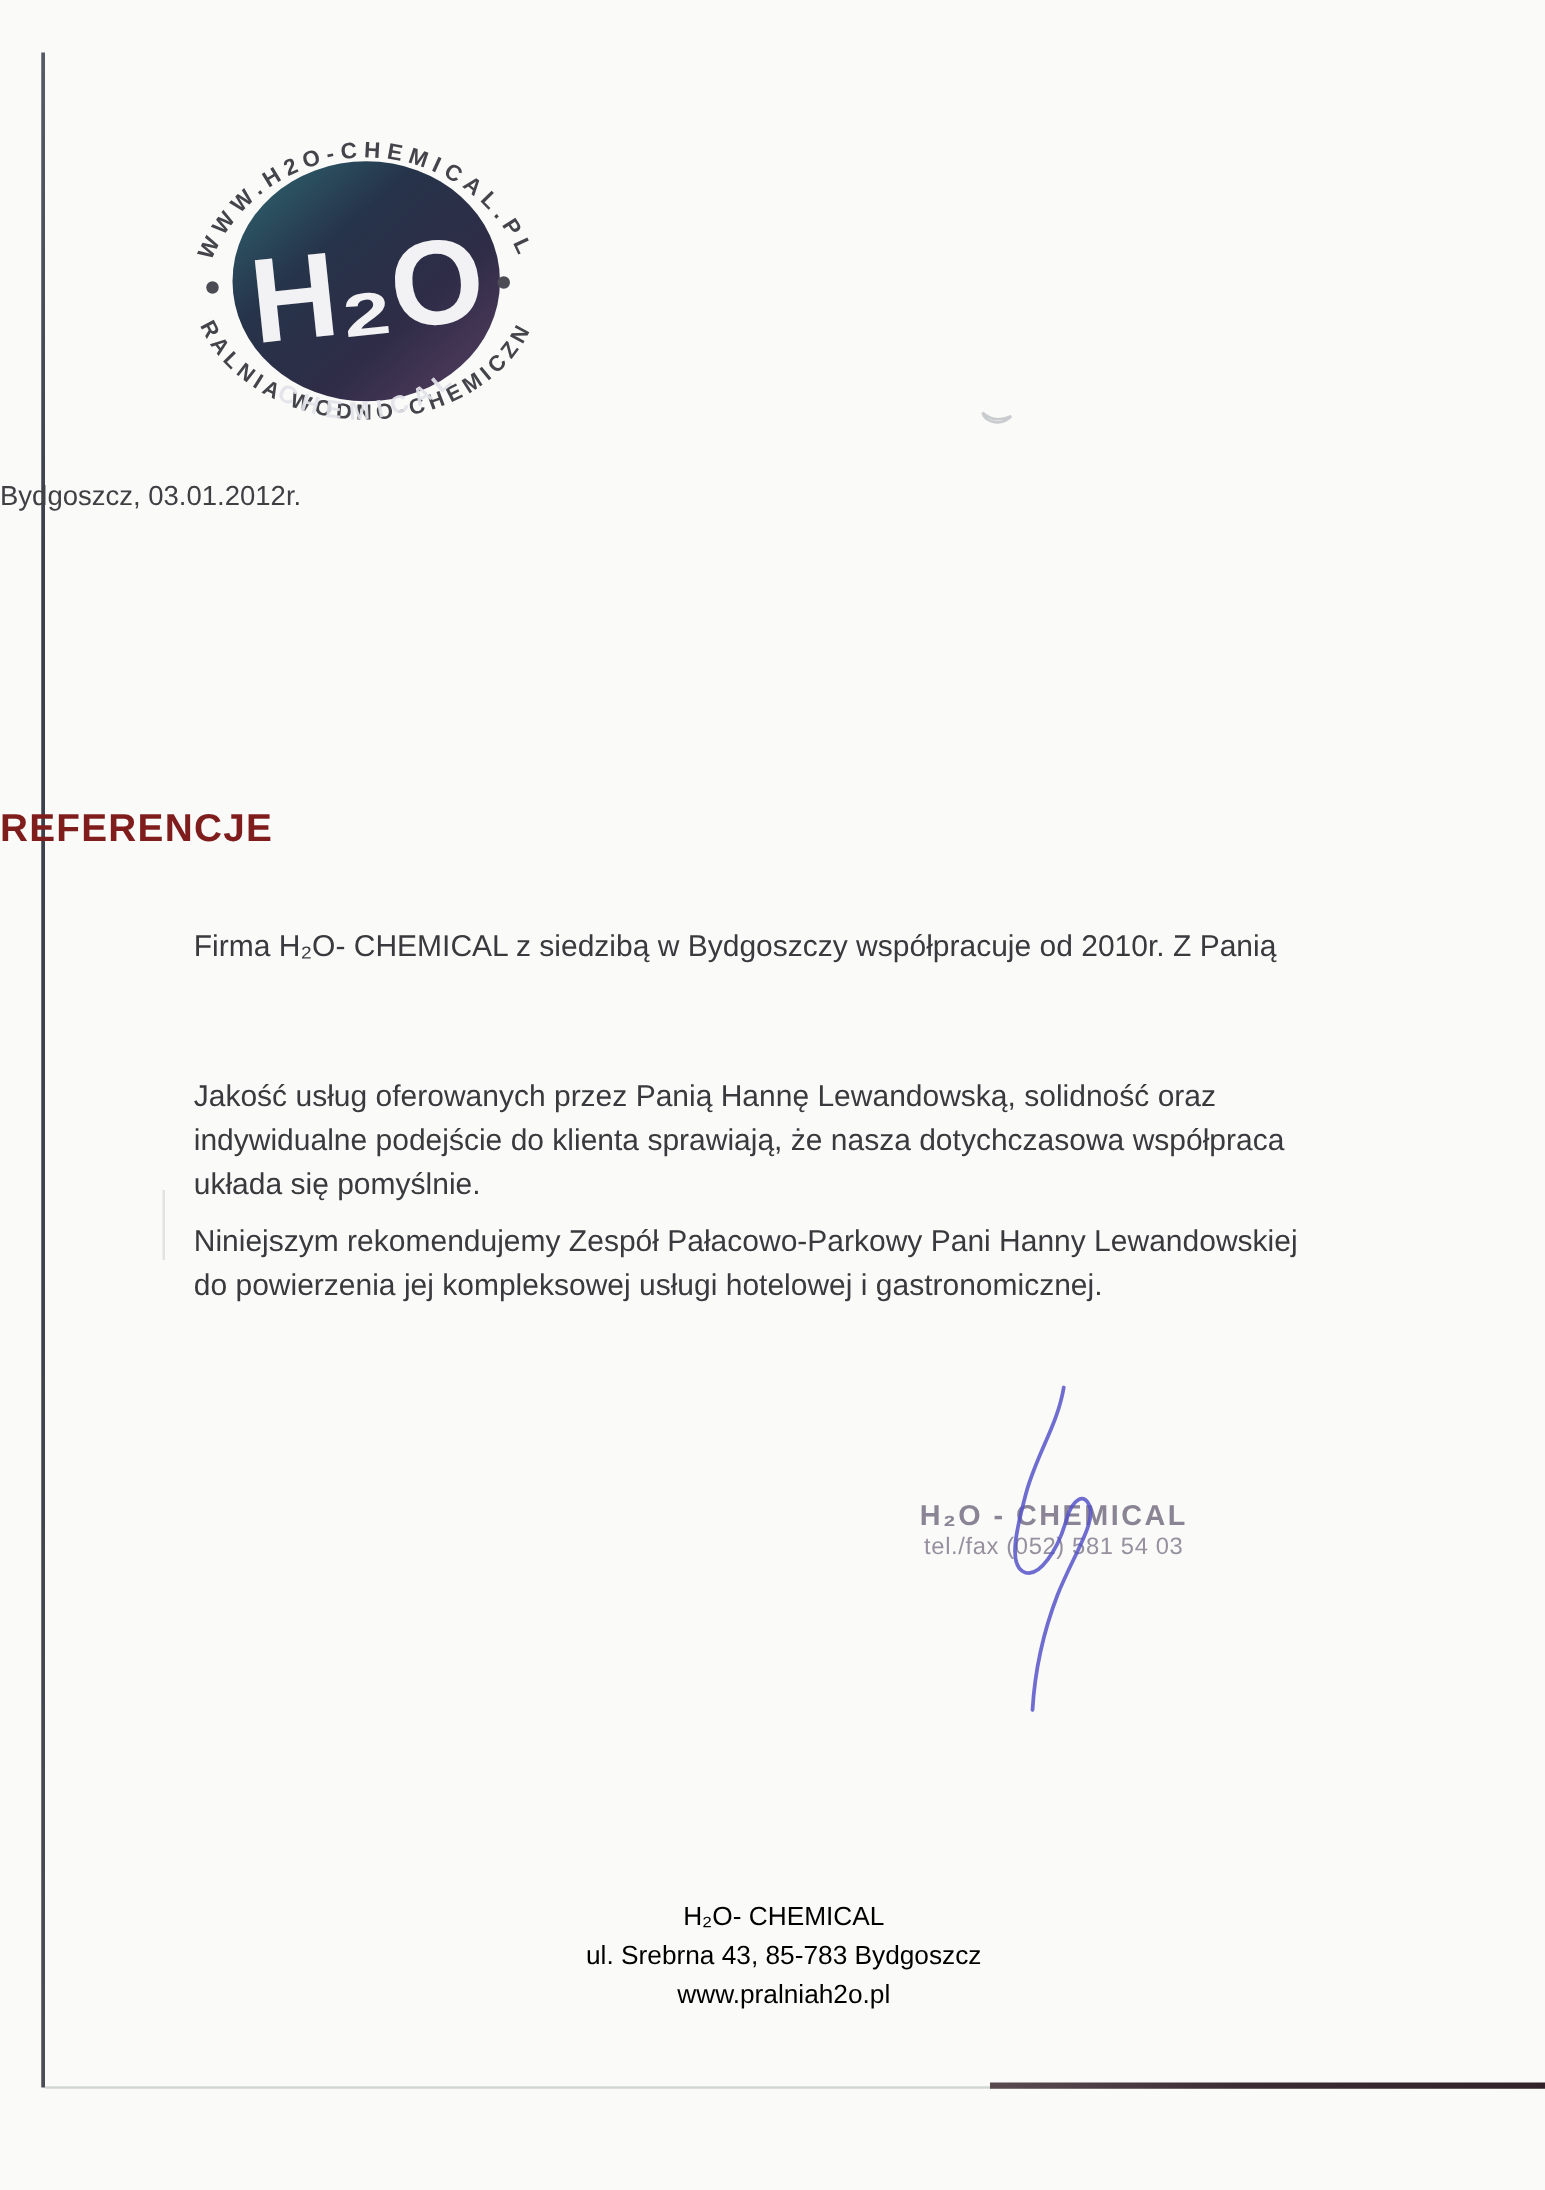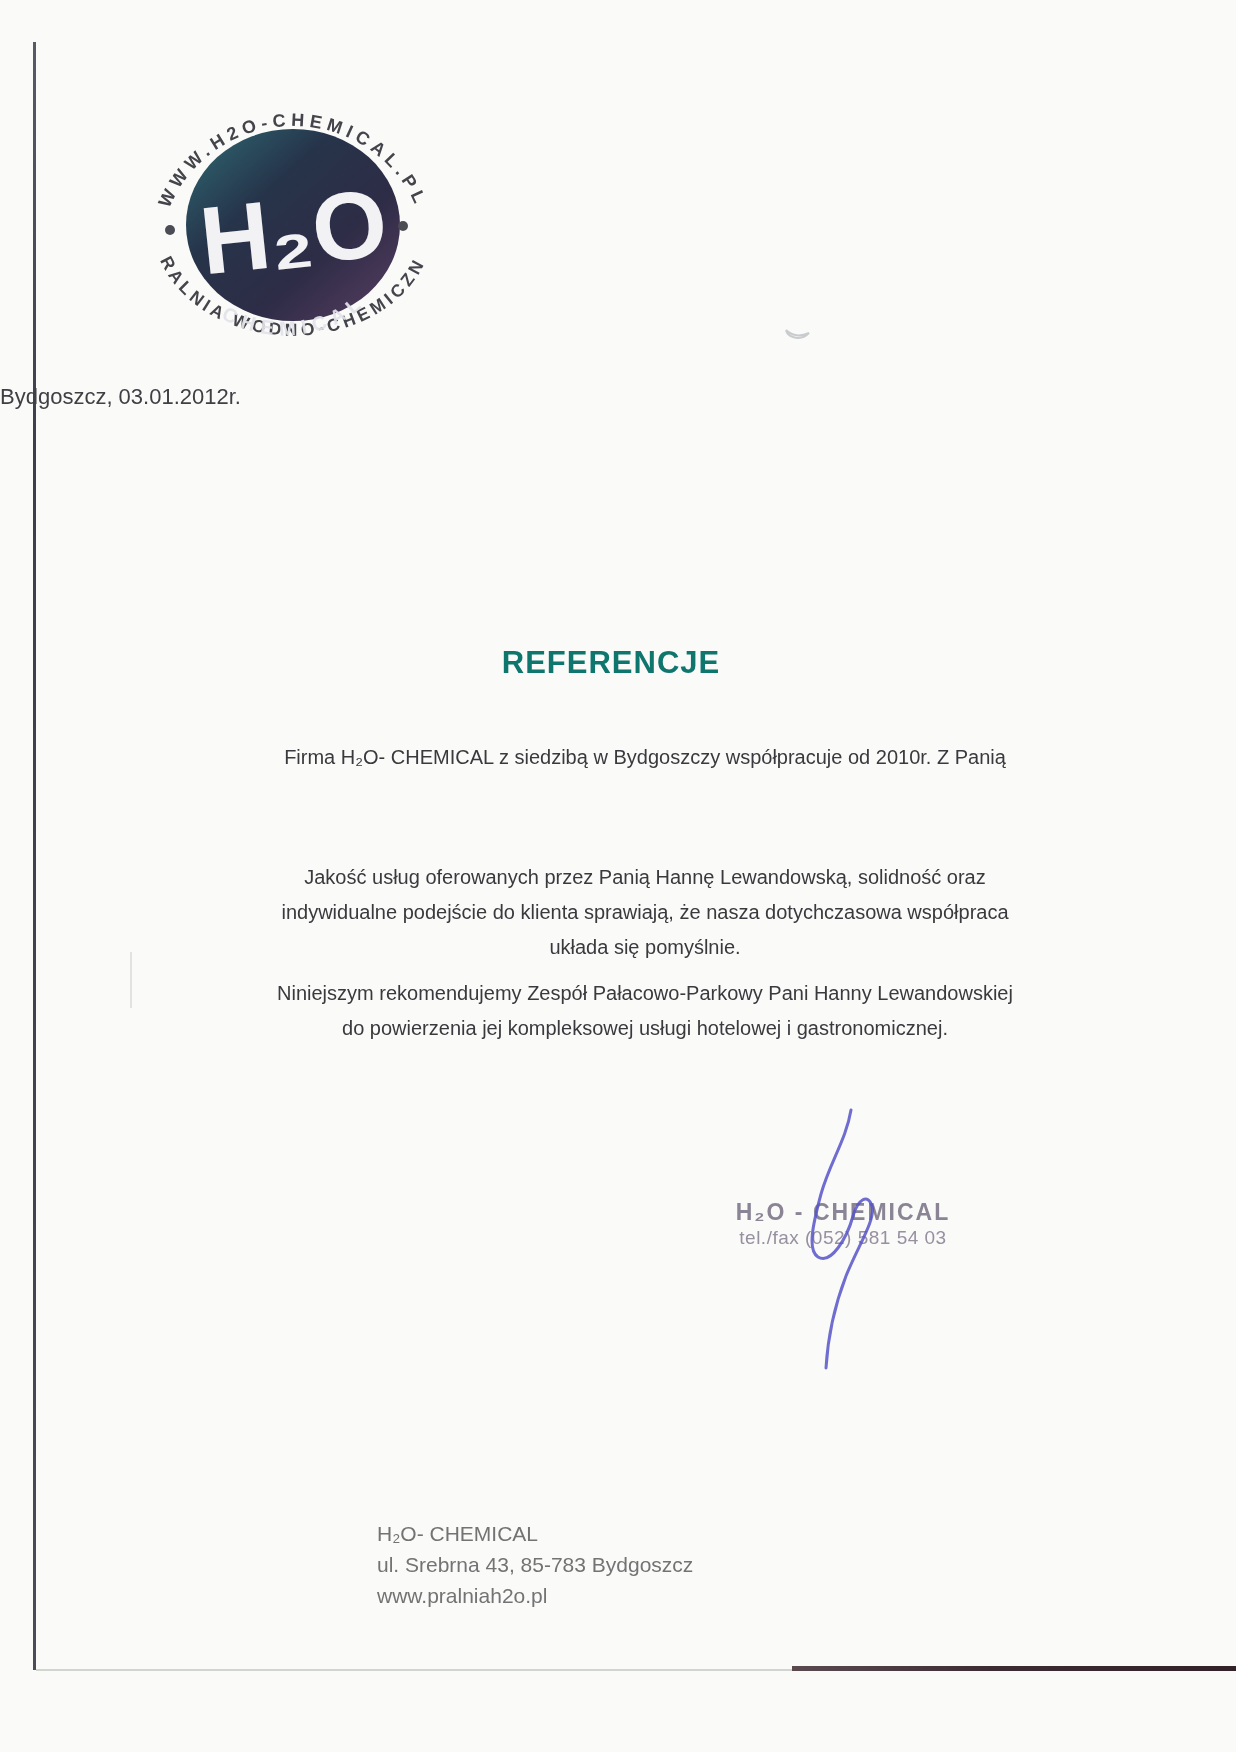--- a/index.html
+++ b/index.html
@@ -18,37 +18,37 @@
     background:linear-gradient(90deg,#5a4a50,#3d2b34 45%,#332129);}
   .streak{position:absolute;left:130px;top:952px;width:2px;height:56px;background:#e2e2e2;}
 
   
   .logo{position:absolute;left:140px;top:88px;width:300px;height:265px;}
   .logo text,.logo textPath{font-family:"Liberation Sans","DejaVu Sans",sans-serif;}
 
   
   .dateline{position:absolute;top:384px;left:0;width:1115px;text-align:left;
     font-size:22px;color:#3f3f44;}
-  .doc-title{position:absolute;top:645px;left:0;width:1222px;text-align:center;
-    font-size:31px;font-weight:bold;letter-spacing:1px;color:#0f766e;}
-  .para{position:absolute;left:155px;width:980px;font-size:20px;line-height:35px;text-align:center;}
+  .doc-title{position:absolute;top:645px;left:0;width:1222px;
+    font-size:31px;font-weight:bold;letter-spacing:1px;color:#7f1d1d;}
+  .para{position:absolute;left:155px;width:980px;font-size:24px;line-height:35px;}
   .para div{white-space:nowrap;}
   .para-1{top:740px;}
   .para-2{top:860px;}
   .para-3{top:976px;}
 
   
   .stamp{position:absolute;left:620px;top:1160px;width:446px;text-align:center;}
   .stamp-company{font-size:23px;font-weight:bold;letter-spacing:2px;color:#8a8494;line-height:26px;margin-top:39px;}
   .stamp-line{font-size:19px;line-height:26px;color:#97909f;letter-spacing:.5px;}
   .stamp-regon{color:#a783a0;margin-left:10px;}
 
   
-  .footer{position:absolute;left:377px;top:1518px;width:500px;
-    font-size:21px;line-height:31px;color:#737373;}
+  .footer{position:absolute;left:377px;top:1518px;width:500px;text-align:center;
+    font-size:21px;line-height:31px;color:#000000;}
 
   .ink-overlay{position:absolute;left:0;top:0;width:1236px;height:1752px;pointer-events:none;}
 </style>
 </head>
 <body>
 
 <div class="page">
 
   <div class="edge-line-left"></div>
   <div class="bottom-line-light"></div>

